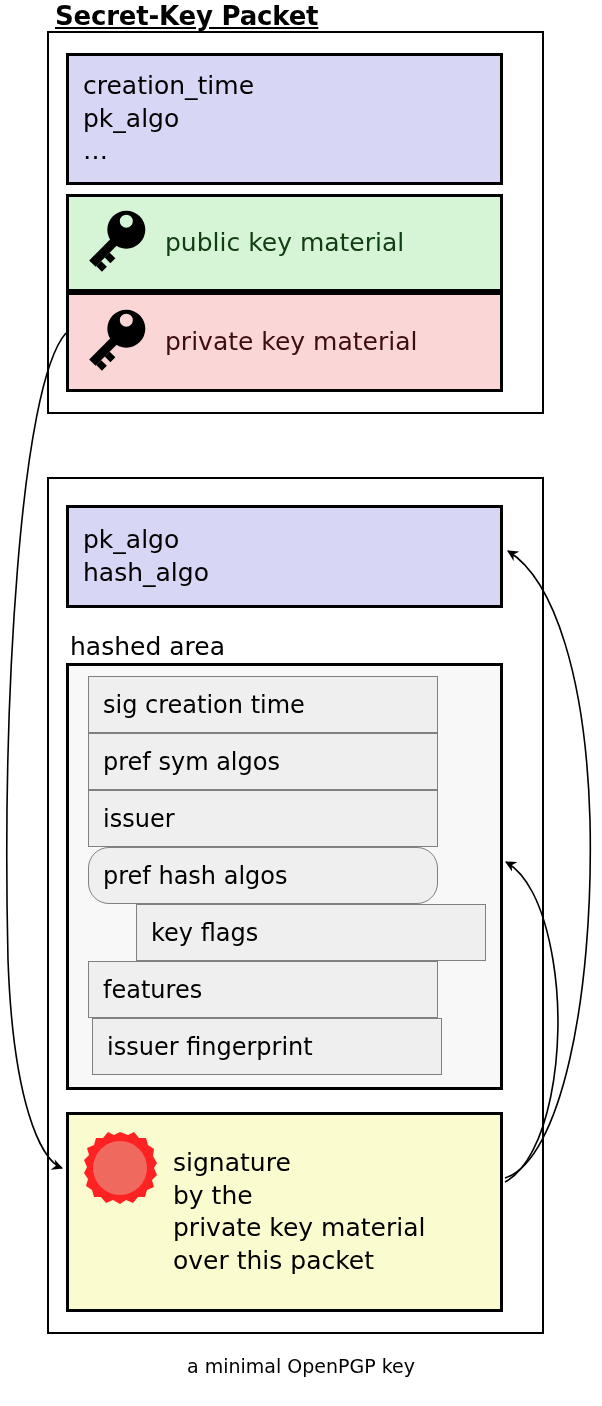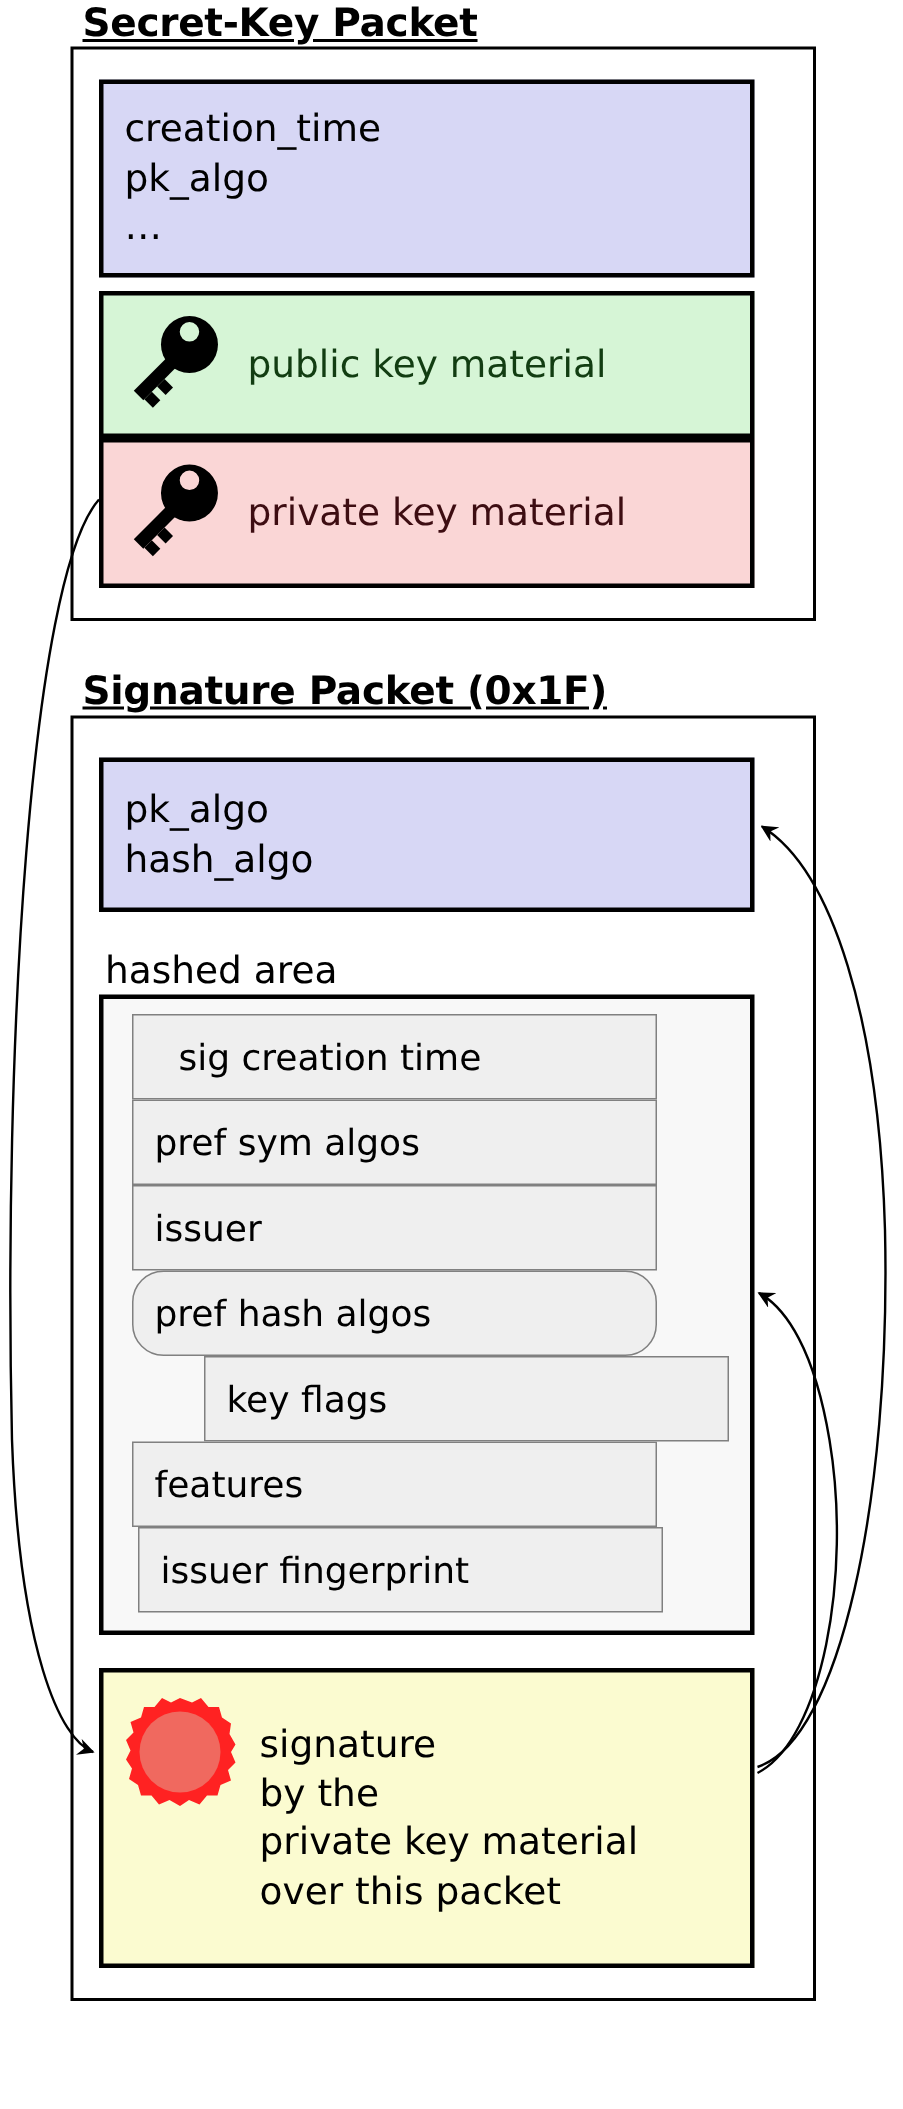--- a/index.html
+++ b/index.html
@@ -138,35 +138,34 @@
           <circle cx="30" cy="16" r="6.5" fill="#fad6d6"></circle>
           <rect x="31.5" y="38" width="9" height="32" fill="#000"></rect>
           <rect x="40.5" y="50" width="8" height="7" fill="#000"></rect>
           <rect x="40.5" y="62" width="8" height="7" fill="#000"></rect>
         </g>
       </svg>
     </span>
     <span class="field-text" style="margin-left:14px;">private key material</span>
   </div>
 
-  <div class="abs packet-title" style="left:55px; top:448px;">Signature Packet (0x1F)</div>
 
   <div class="abs packet-frame" style="left:47px; top:477px; width:497px; height:857px;"></div>
 
   <div class="abs field-box lavender" style="left:66px; top:505px; width:437px; height:103px; padding-left:14px;">
     <div class="field-text">pk_algo
 hash_algo</div>
   </div>
 
   <div class="abs hashed-label" style="left:70px; top:634px;">hashed area</div>
 
   <div class="abs hashed-frame" style="left:66px; top:663px; width:437px; height:427px;"></div>
 
   <div id="subpackets">
-      <div class="abs subpkt" style="left: 88px; top: 676px; width: 350px; height: 57px; padding-left: 16px;">
+      <div class="abs subpkt" style="left: 88px; top: 676px; width: 350px; height: 57px;">
         <span class="subpkt-text">sig creation time</span>
       </div>
       <div class="abs subpkt" style="left: 88px; top: 733px; width: 350px; height: 57px;">
         <span class="subpkt-text">pref sym algos</span>
       </div>
       <div class="abs subpkt" style="left: 88px; top: 790px; width: 350px; height: 57px;">
         <span class="subpkt-text">issuer</span>
       </div>
       <div class="abs subpkt" style="left: 88px; top: 847px; width: 350px; height: 57px; border-radius: 21px;">
         <span class="subpkt-text">pref hash algos</span>
@@ -207,14 +206,15 @@
       </marker>
     </defs>
 
     <path d="M 66 333 C 20 385, 2 700, 8 960 C 13 1100, 40 1160, 62 1168" fill="none" stroke="#000" stroke-width="1.6" marker-end="url(#ah)"></path>
 
     <path d="M 505 1178 C 560 1160, 594 1000, 590 820 C 586 680, 555 580, 508 551" fill="none" stroke="#000" stroke-width="1.6" marker-end="url(#ah)"></path>
 
     <path d="M 505 1182 C 548 1160, 568 1050, 553 960 C 543 900, 524 872, 506 862" fill="none" stroke="#000" stroke-width="1.6" marker-end="url(#ah)"></path>
   </svg>
 
+  <div class="abs caption" style="left:0; top:1355px;">a minimal OpenPGP key</div>
 
 </div>
 
 </body></html>

